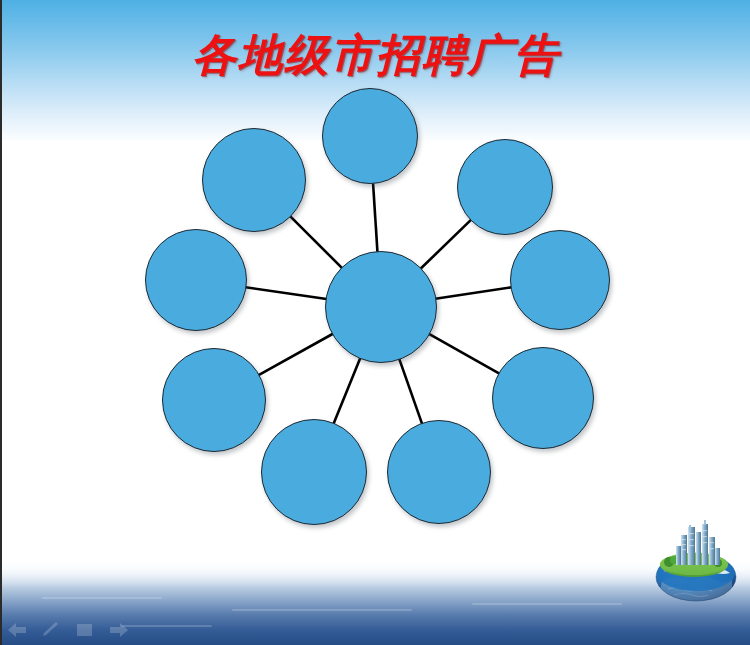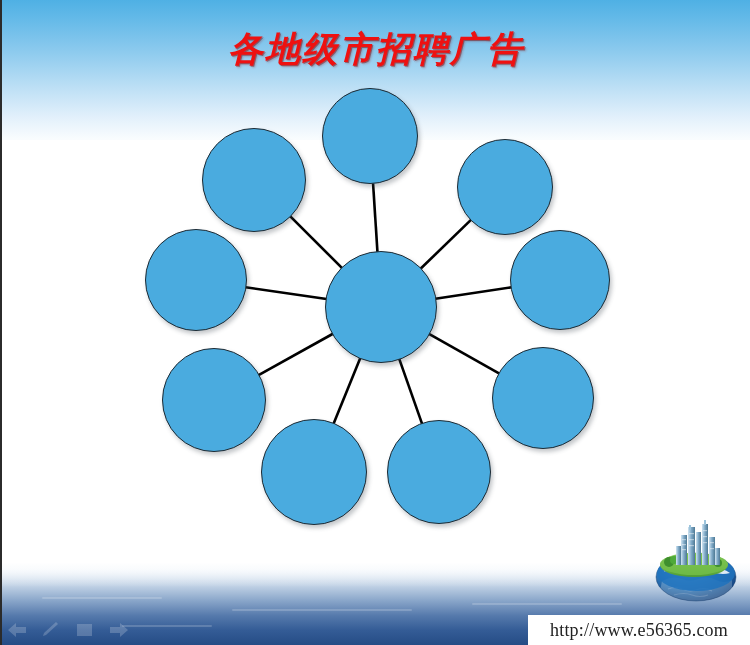--- a/index.html
+++ b/index.html
@@ -81,21 +81,21 @@
   }
 
   
   .title {
     position: absolute;
     left: 0;
     top: 26px;
     width: 100%;
     text-align: center;
     font-family: "DejaVu Sans", "Liberation Sans", sans-serif;
-    font-size: 35px;
+    font-size: 44px;
     font-weight: bold;
     font-style: italic;
     color: #ee1111;
     letter-spacing: 2px;
     text-shadow: 1px 1px 0 rgba(120,0,0,0.45), 2px 2px 2px rgba(140,20,20,0.22);
     white-space: nowrap;
   }
 
   
   .diagram {
@@ -281,17 +281,14 @@
       <rect x="41" y="24" width="5" height="1.2"></rect>
       <rect x="41" y="30" width="5" height="1.2"></rect>
       <rect x="55" y="15" width="4" height="1.2"></rect>
       <rect x="55" y="21" width="4" height="1.2"></rect>
       <rect x="55" y="27" width="4" height="1.2"></rect>
       <rect x="62" y="27" width="4" height="1.2"></rect>
       <rect x="62" y="33" width="4" height="1.2"></rect>
     </g>
   </svg>
 
-  <div class="url-bar">
-    <span class="url-text">http://www.e56365.com</span>
-  </div>
 
 </div>
 
 </body></html>

